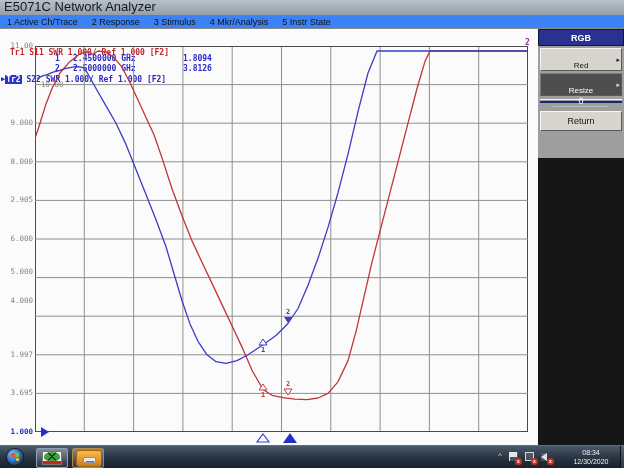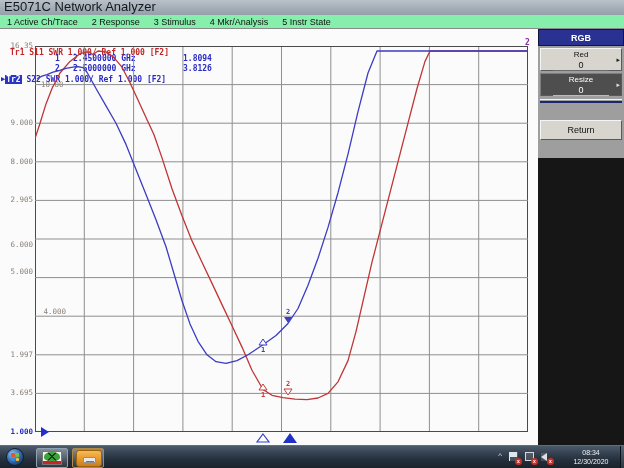--- a/index.html
+++ b/index.html
@@ -6,21 +6,21 @@
   *{box-sizing:border-box;}
   #screen{position:relative;width:624px;height:468px;overflow:hidden;
     font-family:"Liberation Sans",sans-serif;background:#fbfbfb;}
 
   
   .titlebar{position:absolute;left:0;top:0;width:624px;height:25px;
     background:linear-gradient(180deg,#b9c1c9 0%,#98a3ad 55%,#7f8b96 100%);
     border-bottom:1px solid #5f6a74;color:#15181c;font-size:13px;line-height:14px;
     padding-left:4px;white-space:nowrap;}
   .menubar{position:absolute;left:0;top:15px;width:624px;height:14px;
-    background:#86efac;border-bottom:1px solid #8a8a8a;font-size:9px;color:#111;}
+    background:#3b82f6;border-bottom:1px solid #8a8a8a;font-size:9px;color:#111;}
   .menu-item{display:inline-block;padding:1px 7px 0 7px;height:13px;line-height:12px;cursor:default;}
   .menu-resize{position:absolute;right:6px;top:1px;height:13px;line-height:12px;color:#222;margin-top:14px;}
 
   
   .display{position:absolute;left:0;top:29px;width:538px;height:416px;background:#fbfbfb;
     font-family:"DejaVu Sans Mono",monospace;}
   .legend{position:absolute;left:0;top:1px;font-size:8px;font-weight:bold;white-space:pre;}
   .legend-row{height:9px;line-height:9px;}
   .legend-row.tr1{color:#c22525;padding-left:10px;}
   .legend-row.tr2{color:#2a2ac4;padding-left:1px;}
@@ -43,29 +43,29 @@
 
   
   .sidebar{position:absolute;left:538px;top:29px;width:86px;height:416px;background:#161616;}
   .sk-panel{position:absolute;left:0;top:0;width:86px;height:129px;background:#9e9e9e;padding:0 2px;}
   .sk-header{height:17px;line-height:17px;text-align:center;background:#293291;color:#fff;
     font-size:9px;font-weight:bold;border:1px solid #11163f;margin:0 -2px;}
   .sk-btn{position:relative;height:23px;margin-top:2px;background:#d8d5cf;
     border-top:1px solid #f5f5f5;border-left:1px solid #f5f5f5;
     border-right:1px solid #5a5a5a;border-bottom:1px solid #5a5a5a;
     text-align:center;color:#111;cursor:pointer;}
-  .sk-btn .lab{display:block;font-size:8px;line-height:10px;margin-top:1px;}
+  .sk-btn .lab{display:block;font-size:8px;line-height:10px;margin-top:12px;}
   .sk-btn .val{display:block;font-size:9px;line-height:10px;width:70%;margin:0 auto;
     border-bottom:1px solid #6a6a6a;}
   .sk-btn.selected{background:#4e4e4e;color:#fff;border-top-color:#7d7d7d;border-left-color:#7d7d7d;}
   .sk-btn.selected .val{border-bottom-color:#bbb;}
   .sk-arrow{position:absolute;right:1px;top:7px;font-size:7px;color:#222;}
   .sk-btn.selected .sk-arrow{color:#ddd;}
   .sk-divider{height:4px;margin-top:3px;border-top:1px solid #f2f2f2;border-bottom:2px solid #1c2570;}
-  .sk-return{height:20px;margin-top:17px;background:#d8d5cf;text-align:center;font-size:9px;
+  .sk-return{height:20px;margin-top:8px;background:#d8d5cf;text-align:center;font-size:9px;
     line-height:19px;color:#111;border-top:1px solid #f5f5f5;border-left:1px solid #f5f5f5;
     border-right:1px solid #5a5a5a;border-bottom:1px solid #5a5a5a;cursor:pointer;}
 
   
   .taskbar{position:absolute;left:0;top:445px;width:624px;height:23px;
     background:linear-gradient(180deg,#4b5a6b 0%,#33404f 35%,#222c38 70%,#1a222c 100%);
     border-top:1px solid #5d6e80;}
   .start-orb{position:absolute;left:6px;top:2px;width:18px;height:18px;border-radius:50%;
     background:radial-gradient(circle at 35% 30%,#8fc0ee 0%,#3b6fb5 45%,#16365c 85%);
     border:1px solid #0d2033;cursor:pointer;}
@@ -121,28 +121,28 @@
       <div class="legend-row tr1"><span>Tr1</span><span> S11 SWR 1.000/ Ref 1.000 [F2]</span></div>
       <div class="legend-row tr2"><span class="active-arrow">▶</span><span class="tr-chip">Tr2</span><span> S22 SWR 1.000/ Ref 1.000 [F2]</span></div>
     </div>
 
     <div class="readout">
       <div class="readout-row"><span class="num">1</span><span class="freq">2.4500000 GHz</span><span class="val">1.8094</span></div>
       <div class="readout-row"><span class="num">2</span><span class="freq">2.5000000 GHz</span><span class="val">3.8126</span></div>
     </div>
 
     <div id="ylabels">
-        <span class="y-label" style="top: 12px;">16.35</span>
+        <span class="y-label" style="top: 12px;">11.00</span>
         <span class="y-label" style="top: 50.6px; padding-left: 41px;">10.00</span>
         <span class="y-label" style="top: 89.2px;">9.000</span>
         <span class="y-label" style="top: 127.8px;">8.000</span>
         <span class="y-label" style="top: 166.4px;">2.905</span>
-        <span class="y-label" style="top: 211px;">6.000</span>
+        <span class="y-label" style="top: 205px;">6.000</span>
         <span class="y-label" style="top: 238px;">5.000</span>
-        <span class="y-label" style="top: 278px; margin-left: 33px;">4.000</span>
+        <span class="y-label" style="top: 267px;">4.000</span>
         <span class="y-label" style="top: 320.8px;">1.997</span>
         <span class="y-label" style="top: 359.4px;">3.695</span>
         <span class="y-label ref" style="top: 398px;">1.000</span>
       </div>
 
     <svg id="plot-svg" width="493" height="386" viewBox="0 0 493 386">
         <line x1="0.5" y1="0" x2="0.5" y2="386" stroke="#4a4a4a"></line>
         <line x1="49.3" y1="0" x2="49.3" y2="386" stroke="#8f8f8f"></line>
         <line x1="98.6" y1="0" x2="98.6" y2="386" stroke="#8f8f8f"></line>
         <line x1="147.9" y1="0" x2="147.9" y2="386" stroke="#8f8f8f"></line>

